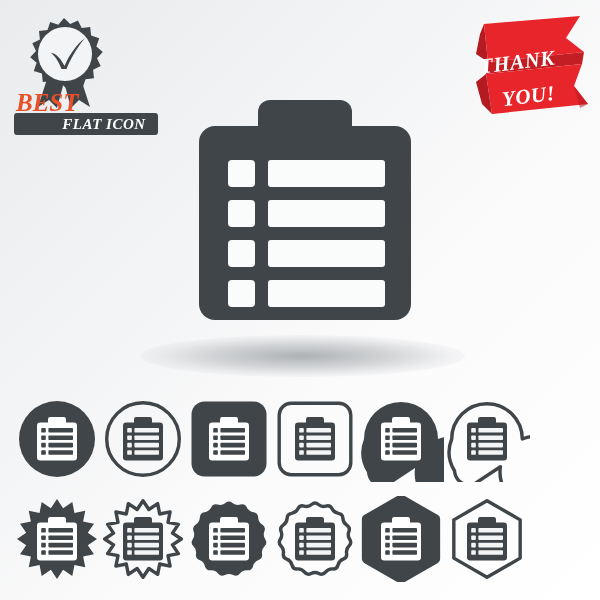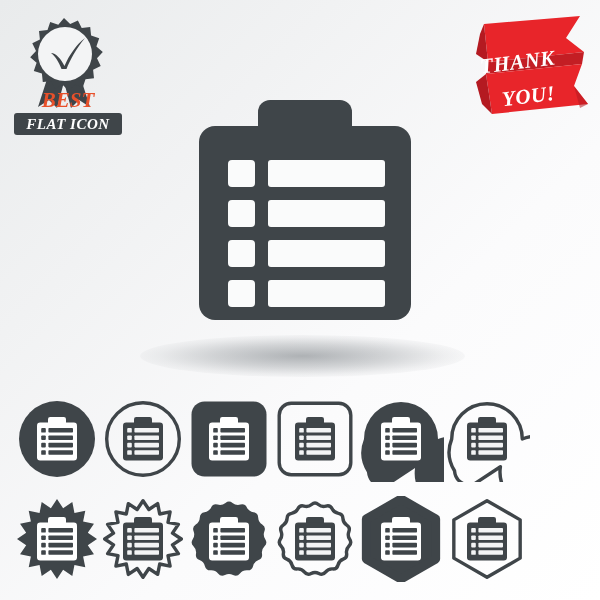--- a/index.html
+++ b/index.html
@@ -31,37 +31,37 @@
     position: absolute;
     left: 0; top: 0;
     width: 100px;
     height: 102px;
   }
   #badge .best {
     position: absolute;
     left: 2px;
     top: 78px;
     width: 104px;
-    text-align: center;
     font-family: "Liberation Serif", serif;
     font-weight: bold;
     font-style: italic;
-    font-size: 21px;
+    font-size: 25px;
     letter-spacing: 0px;
     color: #e8502a;
     line-height: 1;
   }
   #badge .flatbox {
     position: absolute;
     left: 0px;
     top: 101px;
     width: 108px;
     height: 22px;
     background: #3f4549;
     border-radius: 3px;
+    padding-left: 36px;
   }
   #badge .flatbox span {
     display: block;
     text-align: center;
     font-family: "Liberation Serif", serif;
     font-weight: bold;
     font-style: italic;
     font-size: 15px;
     color: #ffffff;
     line-height: 22px;

